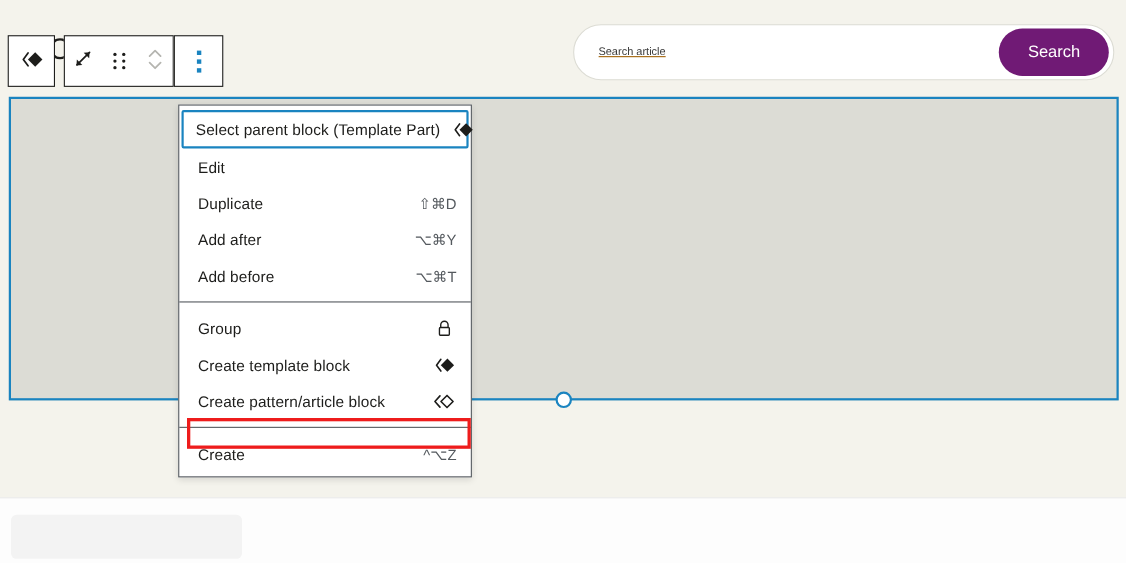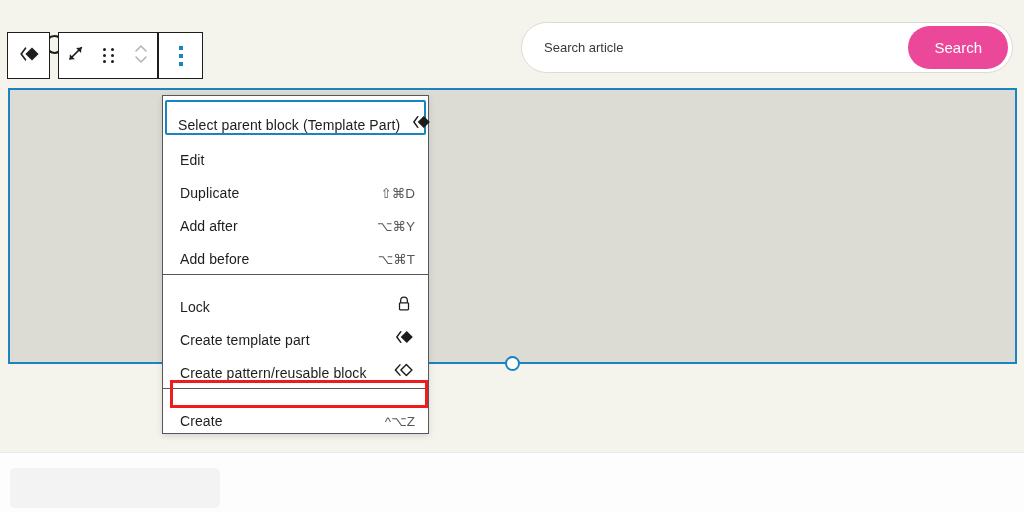--- a/index.html
+++ b/index.html
@@ -40,28 +40,29 @@
   #search-shell {
     position: absolute; right: 11px; top: 22px;
     width: 492px; height: 51px;
     background: #ffffff; border: 1px solid #dcdcd4;
     border-radius: 26px;
     display: flex; align-items: center;
   }
   #search-input {
     flex: 1 1 auto; height: 100%; border: 0; outline: none;
     background: transparent; padding: 0 18px 0 22px;
-    font-family: "Liberation Sans", sans-serif; font-size: 13px;
+    font-family: "Liberation Sans", sans-serif; font-size: 10px;
     color: #a16207;
+    text-decoration: underline;
   }
   #search-input::placeholder { color: #3a3a3a; opacity: 1; }
   #search-btn {
     flex: 0 0 auto; margin-right: 4px;
     height: 43px; padding: 0 26px; border: 0; border-radius: 22px;
-    background: #ec4899; color: #ffffff;
+    background: #701a75; color: #ffffff;
     font-family: "Liberation Sans", sans-serif;
     font-size: 15px; cursor: pointer;
   }
 
   
   #selected-block {
     position: absolute; left: 8px; top: 88px;
     width: 1009px; height: 276px;
     background: #dcdcd5;
     border: 2px solid #1a84c0;
@@ -107,21 +108,21 @@
     width: 267px;
     background: #ffffff;
     border: 1px solid #54595e;
     box-shadow: 0 2px 6px rgba(0,0,0,.12);
     padding: 4px 0;
   }
   .menu-sep { height: 1px; background: #54595e; margin: 7px 0; }
   .menu-group { padding: 0; }
 
   .menu-item {
-    display: flex; align-items: flex-end;
+    display: flex; align-items: center;
     height: 33px; margin: 0 4px;
     padding: 0 9px 0 13px;
     cursor: pointer; position: relative;
   }
   .menu-item .mi-label {
     flex: 1 1 auto; font-size: 14px; color: #1d1d1b;
     white-space: nowrap; letter-spacing: .1px;
   }
   .menu-item .mi-shortcut {
     flex: 0 0 auto; font-size: 13.5px; color: #54595e; margin-left: 12px;
@@ -245,41 +246,41 @@
         <span class="mi-label">Add before</span>
         <span class="mi-shortcut">⌥⌘T</span>
       </div>
     </div>
 
     <div class="menu-sep"></div>
 
     <div class="menu-group">
 
       <div class="menu-item">
-        <span class="mi-label">Lock</span>
+        <span class="mi-label">Group</span>
         <span class="mi-icon">
           <svg width="20" height="20" viewBox="0 0 24 24" aria-hidden="true">
             <path d="M8 10.5 V7.6 a4 4 0 0 1 8 0 V10.5" fill="none" stroke="#1d1d1b" stroke-width="1.5"></path>
             <rect x="6.6" y="10.5" width="10.8" height="8.4" rx="1" fill="none" stroke="#1d1d1b" stroke-width="1.5"></rect>
           </svg>
         </span>
       </div>
 
       <div class="menu-item">
-        <span class="mi-label">Create template part</span>
+        <span class="mi-label">Create template block</span>
         <span class="mi-icon">
           <svg width="22" height="22" viewBox="0 0 24 24" aria-hidden="true">
             <path d="M8.5 6.2 L4.2 12 L8.5 17.8" fill="none" stroke="#1d1d1b" stroke-width="1.6" stroke-linecap="round" stroke-linejoin="round"></path>
             <path d="M15 5.4 L21.6 12 L15 18.6 L8.4 12 Z" fill="#1d1d1b"></path>
           </svg>
         </span>
       </div>
 
       <div class="menu-item is-marked">
-        <span class="mi-label">Create pattern/reusable block</span>
+        <span class="mi-label">Create pattern/article block</span>
         <span class="mi-icon">
           <svg width="22" height="22" viewBox="0 0 24 24" aria-hidden="true">
             <path d="M7.6 6.4 L2.6 12 L7.6 17.6" fill="none" stroke="#1d1d1b" stroke-width="1.6" stroke-linecap="round" stroke-linejoin="round"></path>
             <path d="M14.6 6 L20.6 12 L14.6 18 L8.6 12 Z" fill="none" stroke="#1d1d1b" stroke-width="1.6" stroke-linejoin="round"></path>
           </svg>
         </span>
       </div>
 
     </div>
 

